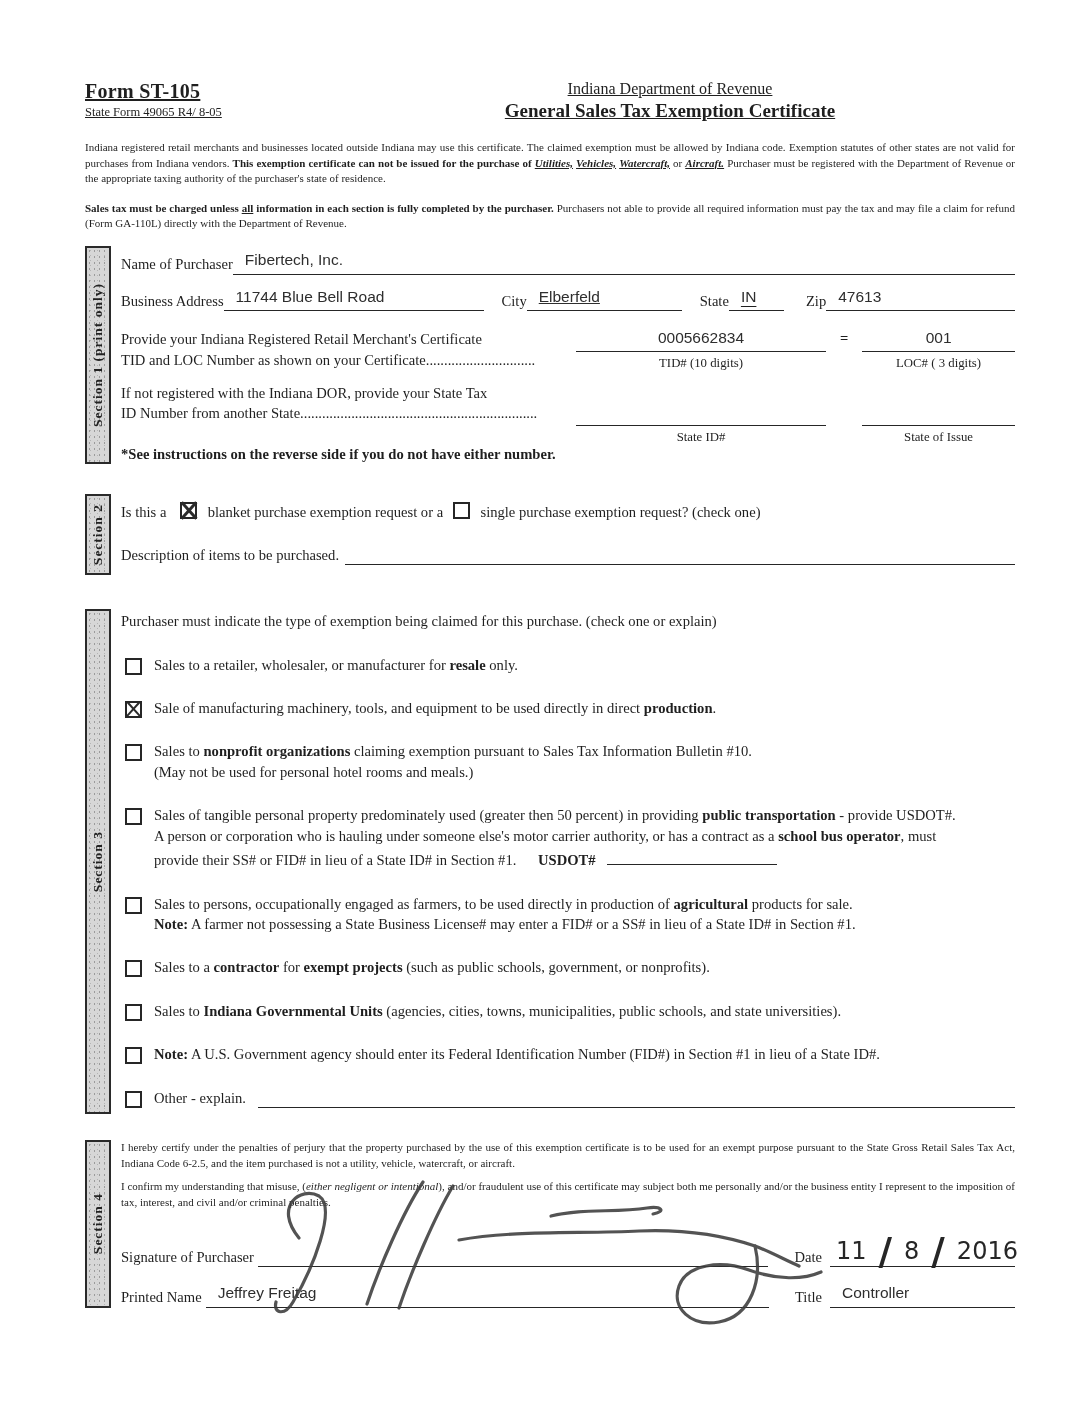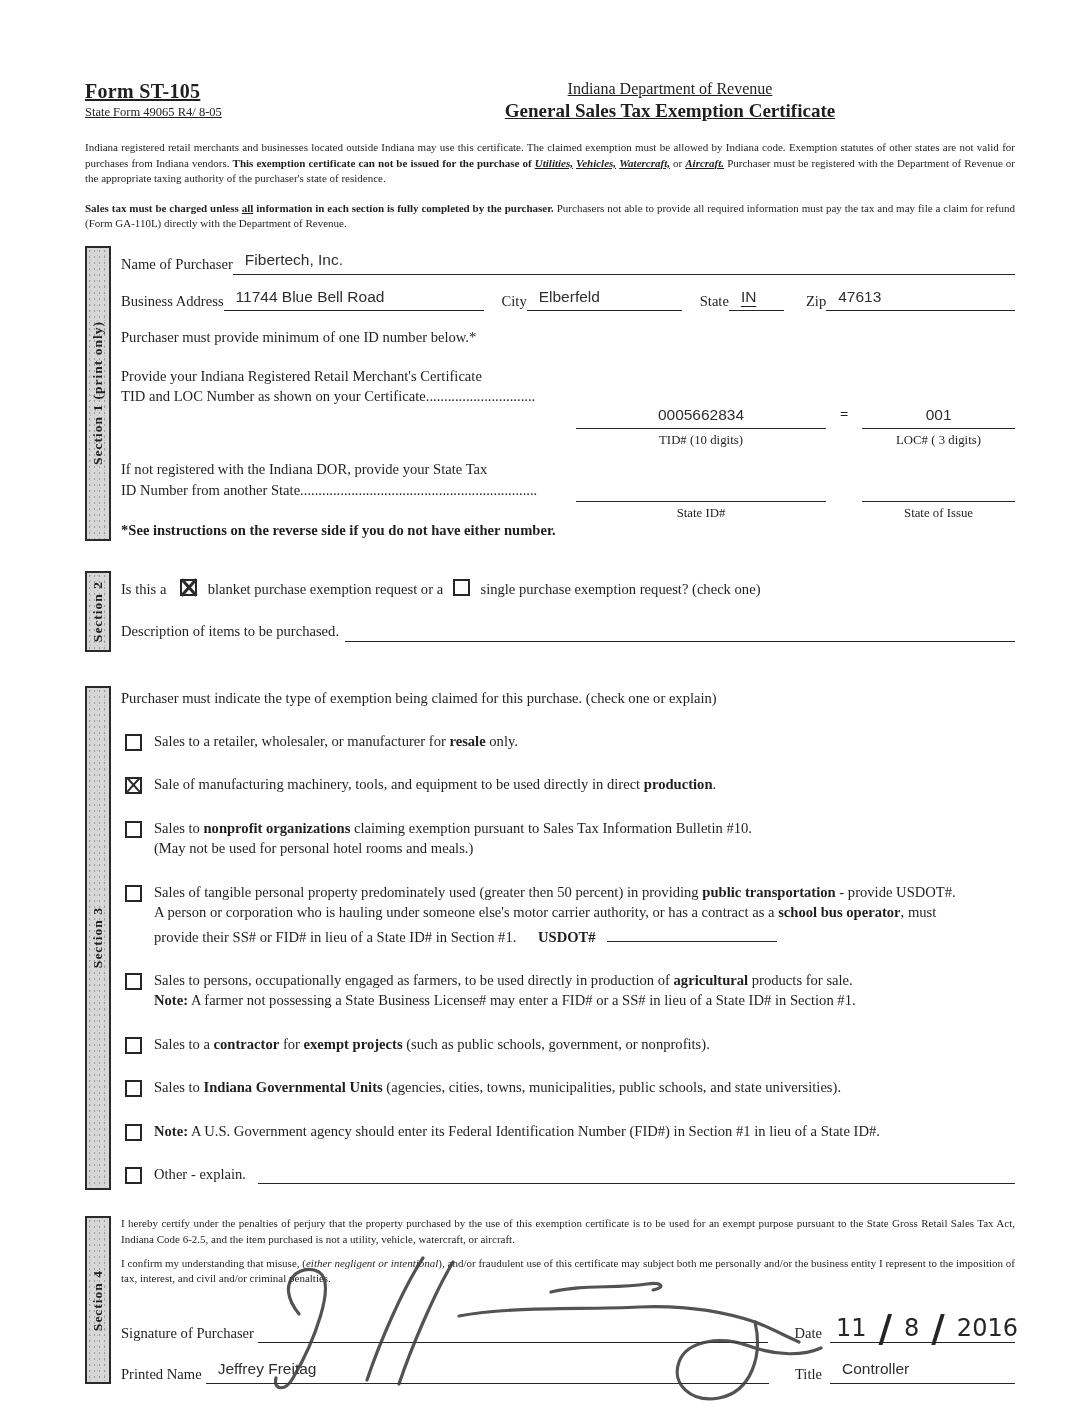--- a/index.html
+++ b/index.html
@@ -87,36 +87,35 @@
         </div>
       <div class="sec-content">
         <div class="frow" style="margin-top:6px;">
           <span class="lab">Name of Purchaser</span>
           <span class="line grow"><span class="typed" style="top:-3px;">Fibertech, Inc.</span></span>
         </div>
         <div class="frow" style="margin-top:14px;">
           <span class="lab">Business  Address</span>
           <span class="line" style="width:260px;"><span class="typed" style="top:-3px;">11744 Blue Bell Road</span></span>
           <span class="lab" style="margin-left:18px;">City</span>
-          <span class="line" style="width:155px;"><span class="typed" style="top:-3px;">Elberfeld</span></span>
+          <span class="line" style="width:155px;"><span class="typed" style="top:-3px;text-decoration:underline;">Elberfeld</span></span>
           <span class="lab" style="margin-left:18px;">State</span>
           <span class="line" style="width:55px;text-decoration:underline;"><span class="typed" style="top:-3px;">IN</span></span>
           <span class="lab" style="margin-left:22px;">Zip</span>
           <span class="line grow"><span class="typed" style="top:-3px;">47613</span></span>
         </div>
-        <div style="margin-top:16px;">Purchaser must provide minimum of one ID number below.*</div>
 
         <div style="display:flex;margin-top:18px;">
           <div style="flex:0 0 455px;">
             <div>Provide your Indiana Registered Retail Merchant's Certificate</div>
             <div>TID and LOC Number as shown on your Certificate..............................</div>
           </div>
           <div style="flex:1;">
             <div style="display:flex;align-items:flex-end;">
-              <span class="line" style="width:250px;text-align:center;margin-top:40px;"><span class="typed" style="top:-2px;padding:0;">0005662834</span></span>
+              <span class="line" style="width:250px;text-align:center;"><span class="typed" style="top:-2px;padding:0;">0005662834</span></span>
               <span class="b" style="margin:0 14px;position:relative;top:-4px;">=</span>
               <span class="line" style="flex:1;text-align:center;"><span class="typed" style="top:-2px;padding:0;">001</span></span>
             </div>
             <div style="display:flex;margin-top:3px;">
               <span class="cap" style="width:250px;text-align:center;">TID# (10 digits)</span>
               <span style="width:36px;"></span>
               <span class="cap" style="flex:1;text-align:center;">LOC# ( 3 digits)</span>
             </div>
           </div>
         </div>

